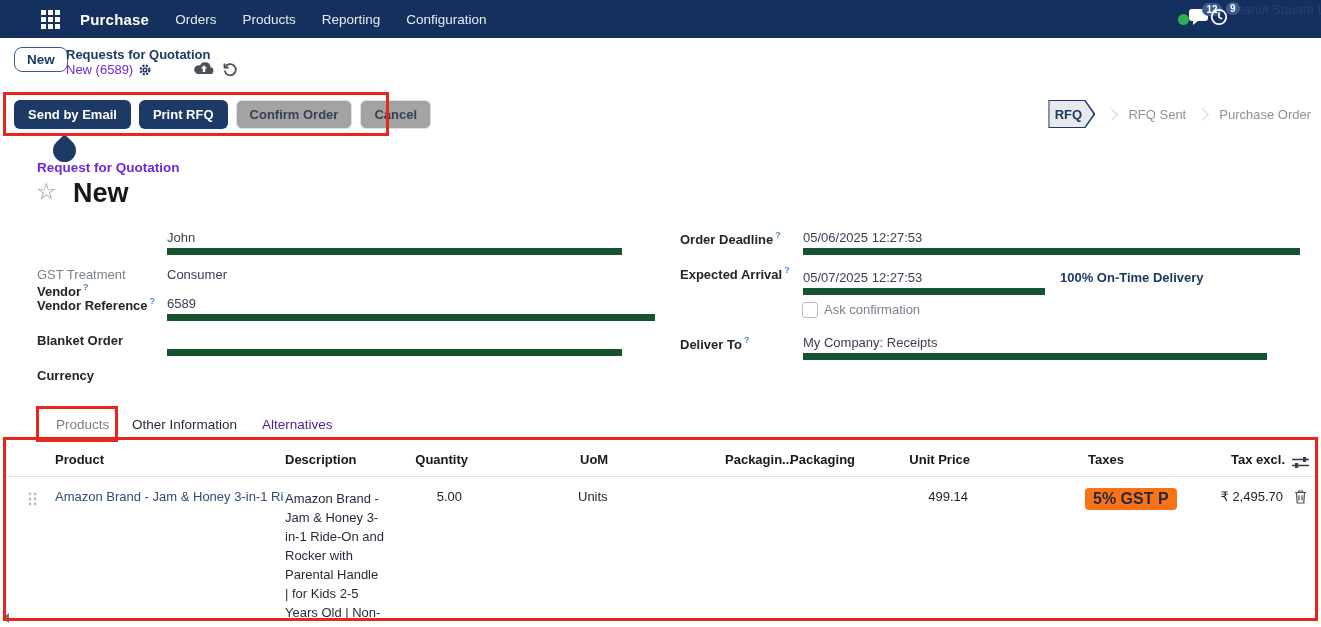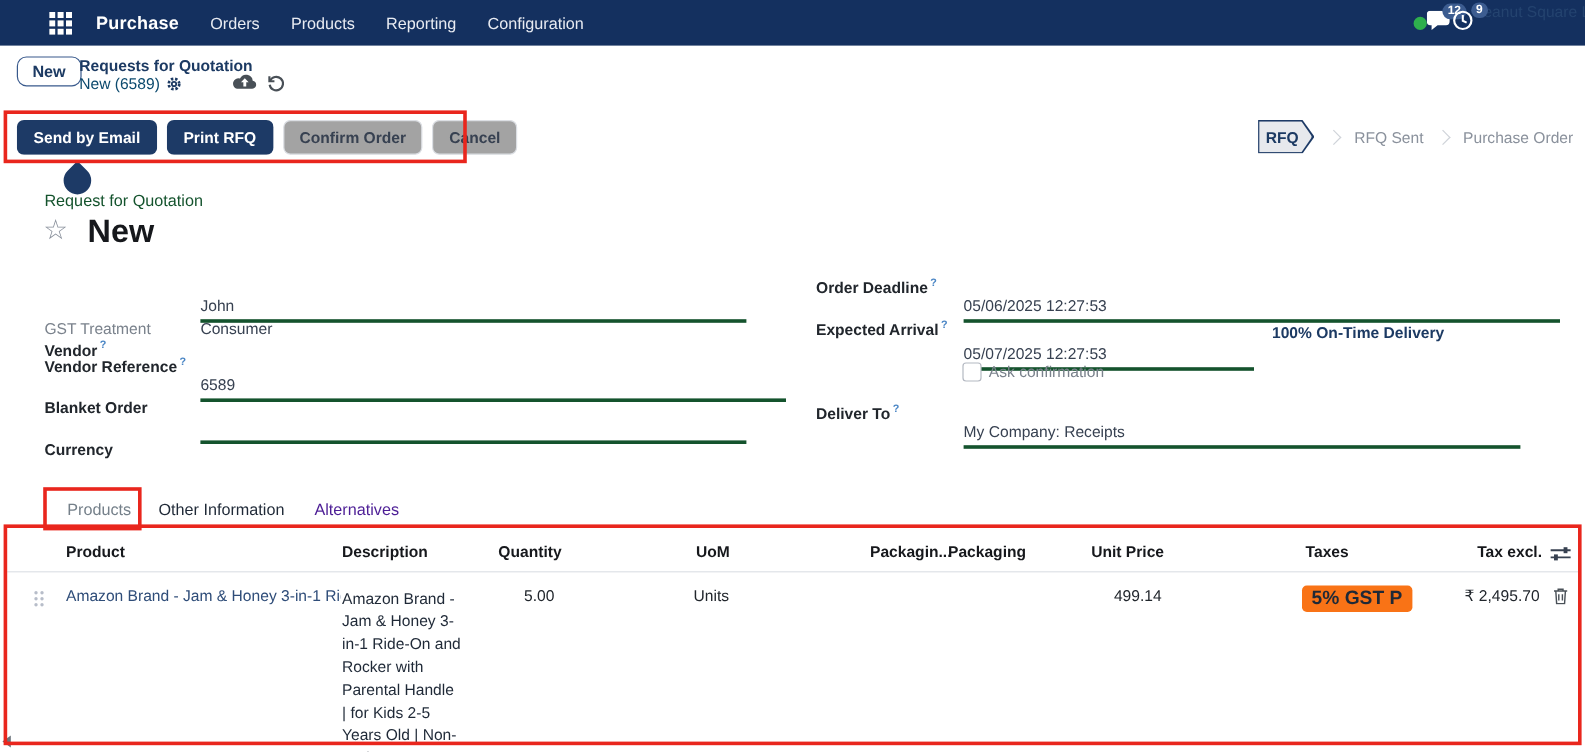--- a/index.html
+++ b/index.html
@@ -18,21 +18,21 @@
   .icowrap{position:relative;display:inline-block;}
   .badge{position:absolute;top:-6px;right:-12px;background:#3c5c90;color:#fff;font-size:10px;
          font-weight:700;border-radius:8px;padding:1px 4px;line-height:11px;}
   .company{color:#24436f;font-size:13px;align-self:flex-start;margin-top:2px;white-space:nowrap;}
 
   
   .btn-new{position:absolute;left:14px;top:47px;border:1px solid #38598c;border-radius:8px;background:#fff;
            color:#1c3a63;font-size:13.5px;font-weight:600;padding:4px 12px;cursor:pointer;
            font-family:inherit;}
   .bc-parent{position:absolute;left:66px;top:47px;font-size:13px;font-weight:700;color:#1c3a63;}
-  .bc-current{position:absolute;left:66px;top:62px;font-size:13px;color:#0c4a6e;display:flex;align-items:flex-end;gap:5px;}
+  .bc-current{position:absolute;left:66px;top:62px;font-size:13px;color:#6d28d9;display:flex;align-items:flex-end;gap:5px;}
 
   
   .btn{font-family:inherit;font-size:13px;font-weight:600;border-radius:6px;padding:6px 13px;
        border:1px solid transparent;cursor:pointer;}
   .btn-primary{background:#1d3a66;color:#fff;}
   .btn-secondary{background:#a3a3a3;color:#374151;border-color:#dcdfe4;}
   .actionrow{position:absolute;left:14px;top:100px;display:flex;gap:8px;}
 
   
   .steps{position:absolute;right:10px;top:100px;height:28px;display:flex;align-items:center;gap:11px;}
@@ -42,28 +42,28 @@
       clip-path:polygon(0 0,calc(100% - 9px) 0,100% 50%,calc(100% - 9px) 100%,0 100%);
       display:flex;align-items:center;justify-content:center;}
   .step-active-inner span{color:#1c3a63;font-size:13px;font-weight:600;margin-right:6px;}
   .chev{width:8px;height:8px;border-top:1px solid #cfd3d9;border-right:1px solid #cfd3d9;
         transform:rotate(45deg);margin:0 1px;}
   .steplabel{color:#8a919c;font-size:13px;}
 
   
   .drop{position:absolute;left:53px;top:139px;width:23px;height:23px;background:#1d3a66;
         border-radius:0 50% 50% 50%;transform:rotate(45deg);}
-  .doctype{position:absolute;left:37px;top:160px;font-size:13.5px;font-weight:400;color:#14532d;}
+  .doctype{position:absolute;left:37px;top:160px;font-size:13.5px;font-weight:700;color:#6d28d9;}
   .star{position:absolute;left:36px;top:180px;font-size:23px;color:#8a919c;line-height:1;}
   .title{position:absolute;left:73px;top:178px;font-size:27px;font-weight:600;color:#16181c;}
 
   .flabel{font-size:13px;font-weight:700;color:#21262c;}
   .fmuted{font-size:13px;font-weight:400;color:#7a828c;}
   .fval{font-size:13px;color:#374151;}
-  .fline{border-bottom:3px solid #14532d;height:20px;margin-top:18px;}
+  .fline{border-bottom:7px solid #14532d;height:20px;}
   .help{color:#4b86c5;font-size:9px;vertical-align:super;margin-left:2px;font-weight:700;}
 
   .checkbox{width:14px;height:14px;border:1px solid #b4b9c2;border-radius:3px;background:#fff;display:inline-block;}
 
   
   .tab{position:absolute;top:417px;font-size:13.5px;cursor:pointer;}
 
   
   .th{position:absolute;top:452px;font-size:13px;font-weight:700;color:#16181c;white-space:nowrap;}
   .td{position:absolute;font-size:13px;color:#21262c;white-space:nowrap;}

